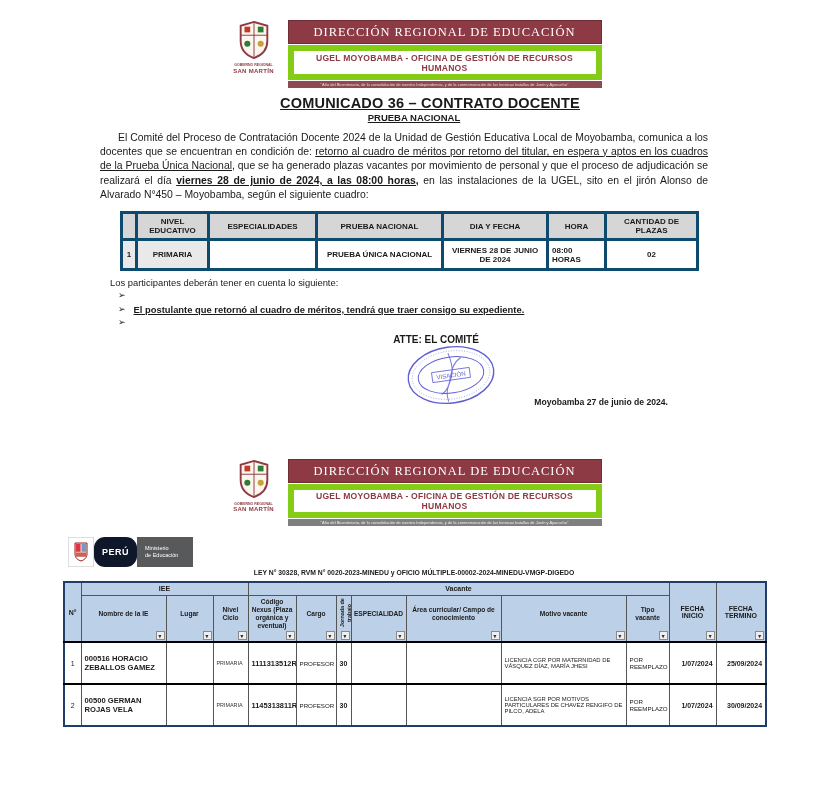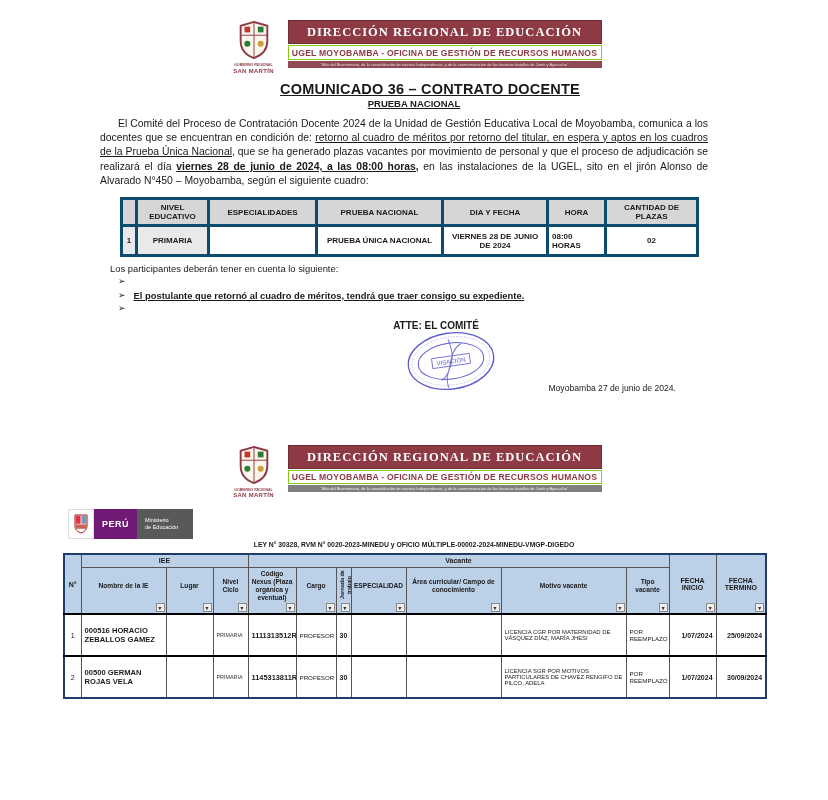--- a/index.html
+++ b/index.html
@@ -6,22 +6,22 @@
   body { background:#ffffff; font-family:"Liberation Sans", sans-serif; color:#1a1a1a; }
   .page { width:828px; height:800px; background:#fff; position:relative; overflow:hidden; }
 
   
   .hdr { display:flex; justify-content:center; align-items:flex-start; gap:7px; }
   .hdr-logo { width:54px; text-align:center; line-height:1; }
   .hdr-logo .cap1 { font-size:3.5px; color:#8d3a44; font-weight:bold; margin-top:1px; }
   .hdr-logo .cap2 { font-size:6px; color:#8d3a44; font-weight:bold; letter-spacing:.3px; }
   .hdr-banners { width:314px; }
   .b1 { background:#8d3a44; color:#fff; text-align:center; font-family:"Liberation Serif", serif;
-        font-weight:bold; font-size:12.5px; letter-spacing:1px; padding:4px 0 3px; border:1px solid #6e2c35; }
-  .b2 { border:1px solid #84cc16; color:#8d3a44; font-weight:bold; font-size:8.6px; text-align:center;
+        font-weight:normal; font-size:12.5px; letter-spacing:1px; padding:4px 0 3px; border:1px solid #6e2c35; }
+  .b2 { border:6px solid #84cc16; color:#8d3a44; font-weight:bold; font-size:8.6px; text-align:center;
         padding:1.5px 0 1px; margin-top:1px; letter-spacing:.2px; }
   .b3 { height:7px; line-height:7px; font-size:4px; color:#e9d8d8; text-align:center; overflow:hidden;
         white-space:nowrap; margin-top:1px; }
   .com .b3 { background:#8d4a52; }
   .plz .b3 { background:#7f7f7f; color:#eee; }
 
   
   .com { padding-top:20px; }
   .doc-title { text-align:center; font-weight:bold; font-size:14.5px; text-decoration:underline; margin-top:7px; letter-spacing:.2px;padding-left:32px; }
   .doc-sub { text-align:center; font-weight:bold; font-size:9.5px; text-decoration:underline; margin-top:1px; }
@@ -37,27 +37,27 @@
 
   .notes { margin:6px 110px 0 110px; font-size:9.4px; }
   .notes-intro { margin-bottom:1px; }
   .note-item { display:flex; gap:8px; margin:2px 0 0 8px; line-height:1.25; }
   .note-item .arr { font-size:9px; flex:0 0 auto; }
   .note-bu { font-weight:bold; text-decoration:underline; }
   .atte { text-align:center; padding-left:44px; font-weight:bold; font-size:10px; margin-top:5px; }
 
   .sign-row { position:relative; height:66px; margin:2px 100px 0 100px; }
   .stamp { position:absolute; left:305px; top:-4px; transform:rotate(-8deg); opacity:.85; }
-  .date-1 { position:absolute; right:52px; bottom:6px; font-weight:normal; font-size:8.6px; }
+  .date-1 { position:absolute; right:60px; bottom:6px; font-weight:bold; font-size:8.6px; }
 
   
   .plz { margin-top:46px; }
   .minedu { display:flex; align-items:stretch; margin:11px 0 0 68px; height:30px; }
   .minedu .arms { width:26px; background:#fff; border:1px solid #ddd; display:flex; align-items:center; justify-content:center; }
-  .minedu .pe { background:#701a75; color:#fff; font-weight:bold; font-size:9px; display:flex; align-items:center; padding:0 8px; letter-spacing:.5px; }
+  .minedu .pe { background:#0f172a; color:#fff; font-weight:bold; font-size:9px; display:flex; align-items:center; padding:0 8px; letter-spacing:.5px;border-radius:11px; }
   .minedu .min { background:#58595b; color:#fff; font-size:5.5px; line-height:1.25; display:flex; flex-direction:column; justify-content:center; padding:0 8px; width:56px; }
   .plz-title { text-align:center; font-weight:bold; font-size:11.6px; margin-top:9px; letter-spacing:.1px; }
   .plz-sub { text-align:center; font-weight:bold; font-size:6.8px; margin-top:2px; }
 
   table.t2 { border-collapse:collapse; table-layout:fixed; width:702px; margin:5px 0 0 63px;
              border:2px solid #1f3d68; font-size:6.6px; }
   table.t2 th, table.t2 td { border:1px solid #555; overflow:hidden; }
   table.t2 thead th { background:#bcd0e8; font-weight:bold; text-align:center; position:relative; padding:2px 2px 11px; }
   table.t2 thead tr.grp th { height:13px; padding:1px; font-size:7px; }
   table.t2 thead tr.main th { height:44px; vertical-align:middle; line-height:1.25; }

